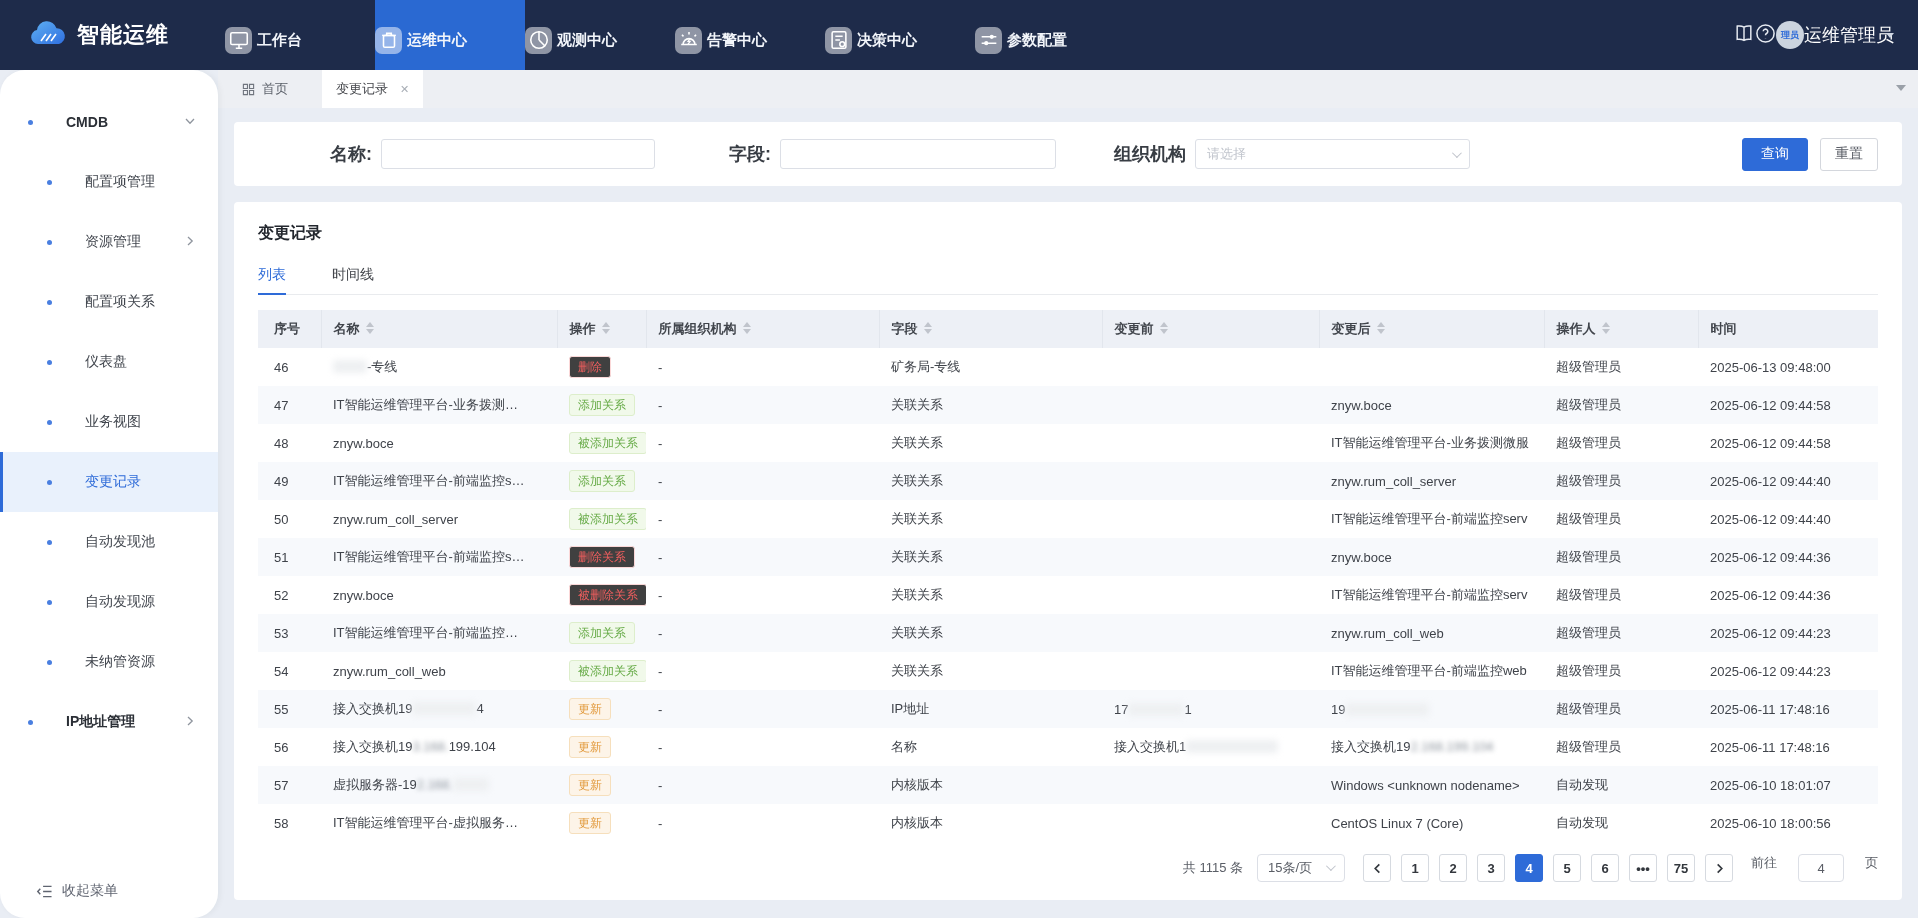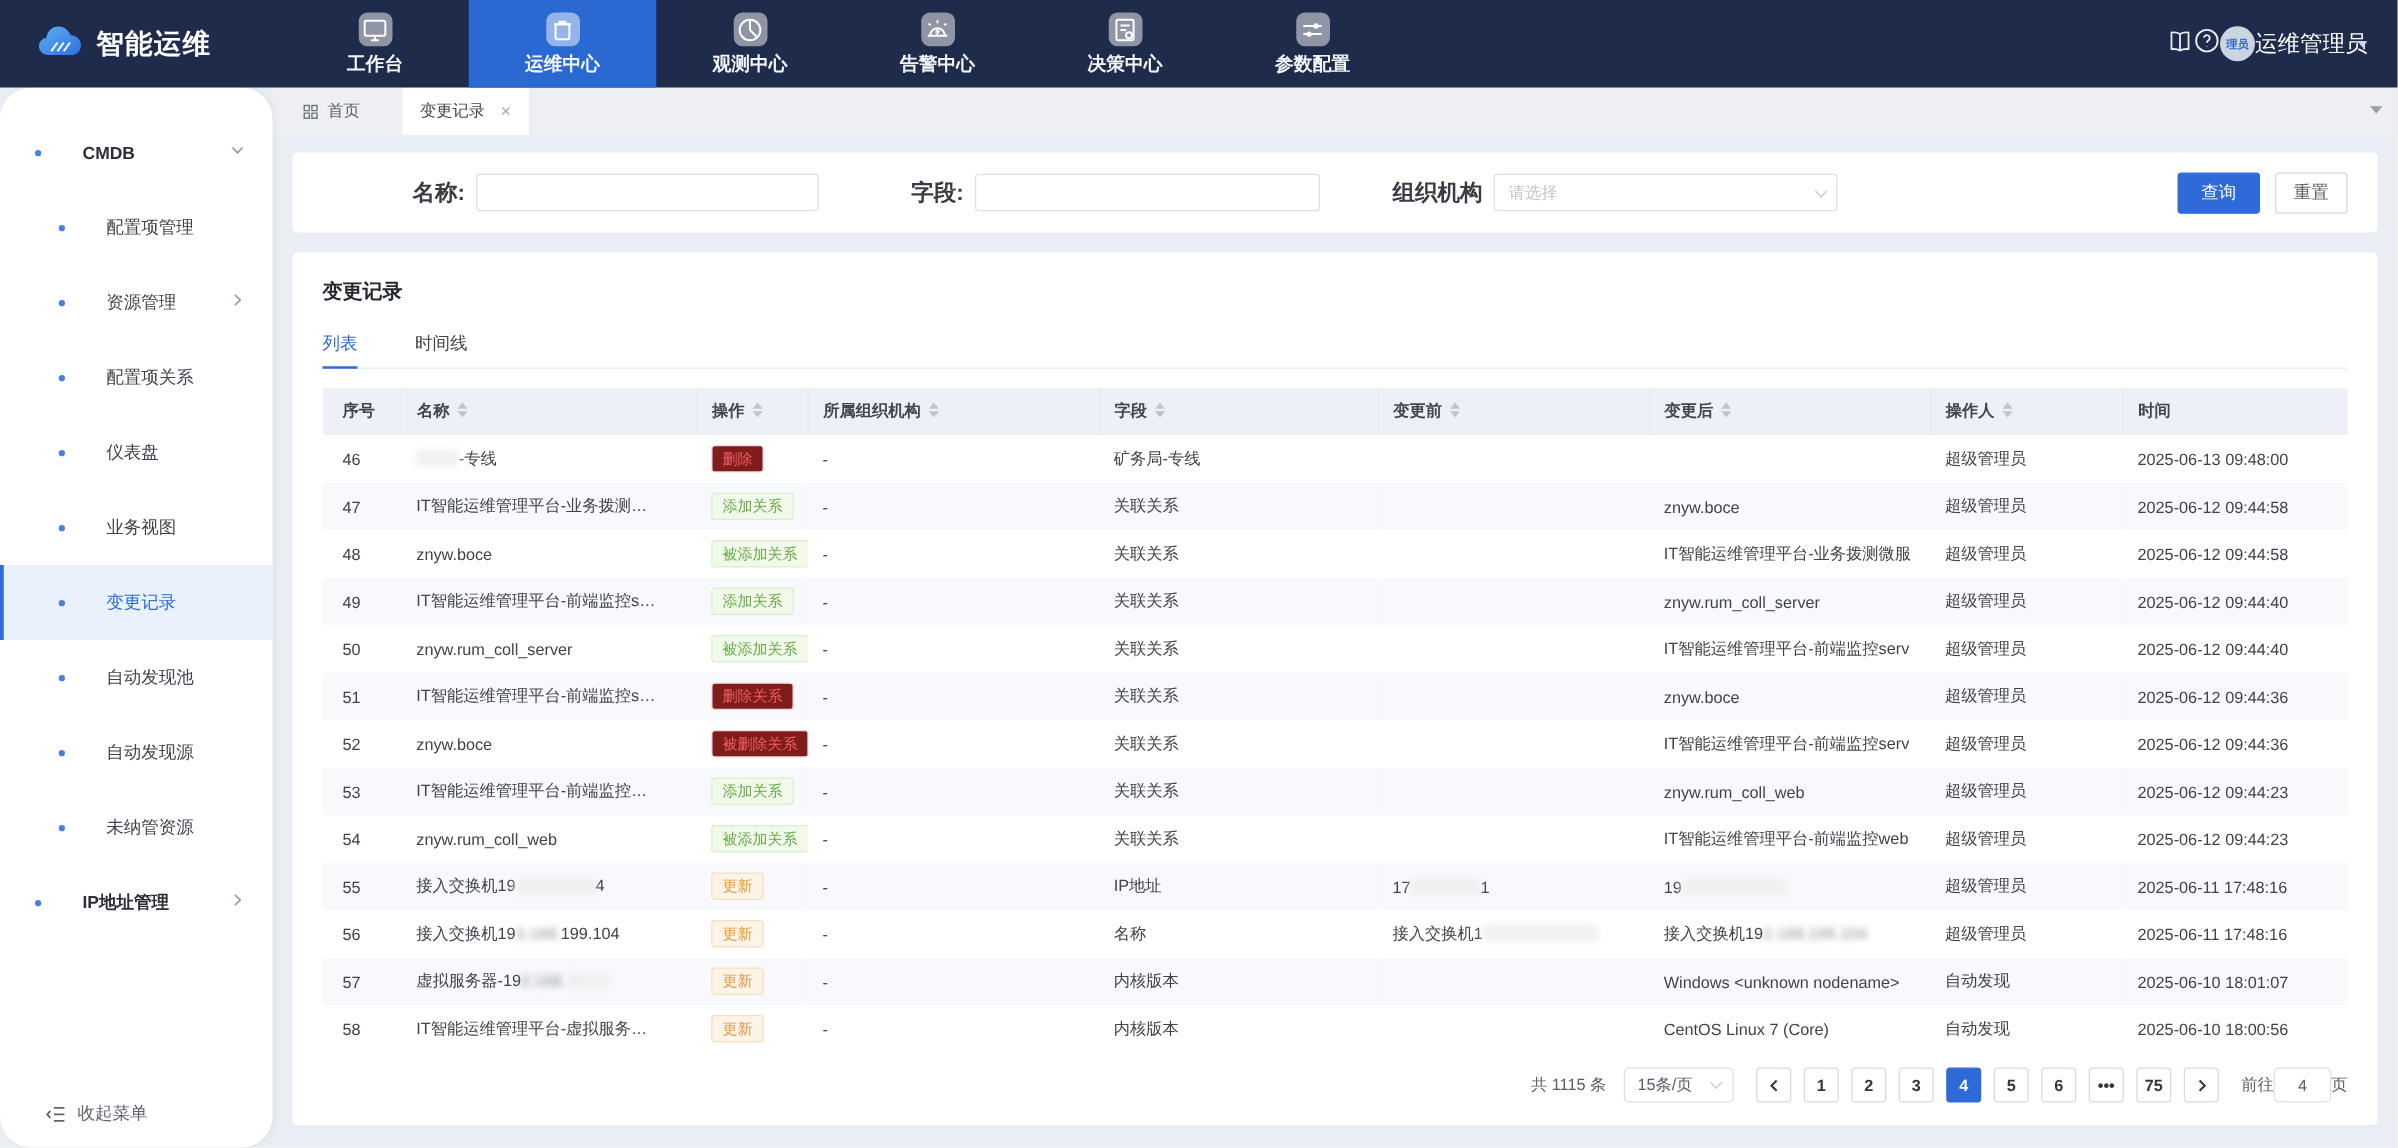--- a/index.html
+++ b/index.html
@@ -2,21 +2,21 @@
 <html><head>
 <meta charset="utf-8">
 <style>
   * { margin:0; padding:0; box-sizing:border-box; }
   html,body { width:1918px; height:918px; overflow:hidden; font-family:"Liberation Sans","DejaVu Sans",sans-serif; background:#e9edf4; }
   
   .nav { position:absolute; left:0; top:0; width:1918px; height:70px; background:#1e2b4a; z-index:5; }
   .logo { position:absolute; left:28px; top:0; height:70px; display:flex; align-items:center; gap:9px; }
   .logo-title { color:#fff; font-size:22px; font-weight:bold; letter-spacing:1px; }
   .nav-items { position:absolute; left:225px; top:0; display:flex; height:70px; }
-  .nav-item { width:150px; height:70px; display:flex; flex-direction:column; align-items:center; justify-content:flex-start; padding-top:10px; gap:5px; cursor:pointer; }
+  .nav-item { width:150px; height:70px; display:flex; flex-direction:row; align-items:center; justify-content:flex-start; padding-top:10px; gap:5px; cursor:pointer; }
   .nav-item.active { background:#2a69d2; }
   .nav-ico { width:27px; height:27px; border-radius:7px; background:rgba(255,255,255,.5); display:flex; align-items:center; justify-content:center; }
   .nav-label { color:#f2f5fa; font-size:15px; font-weight:bold; }
   .nav-right { position:absolute; right:24px; top:0; height:70px; display:flex; align-items:center; gap:0; }
   .avatar { width:28px; height:28px; border-radius:50%; background:#ccd4df; color:#2e6bd8; font-size:9px; font-weight:bold; display:flex; align-items:center; justify-content:center; }
   .user-name { color:#fff; font-size:18px; }
   .caret-down-sm { display:inline-block; width:0; height:0; border-left:4px solid transparent; border-right:4px solid transparent; border-top:5px solid #cfd6e2; margin-left:-8px; }
   
   .sidebar { position:absolute; left:0; top:70px; width:218px; height:848px; background:#fff; box-shadow:2px 0 6px rgba(29,35,41,.05); z-index:4;border-radius:25px; }
   .menu { padding-top:22px; }
@@ -59,33 +59,33 @@
   .grid th { height:38px; background:#edf0f6; font-size:13px; color:#41454c; text-align:left; padding:0 10px 0 12px; font-weight:bold; border-left:1px solid #e2e6ed; white-space:nowrap; overflow:hidden; }
   .grid th:first-child { border-left:none; padding-left:16px; }
   .grid td { height:38px; font-size:13px; color:#3f434a; padding:0 10px 0 12px; white-space:nowrap; overflow:hidden; }
   .grid td:first-child { padding-left:16px; }
   .grid tbody tr:nth-child(even) { background:#f7f9fc; }
   .sorter { display:inline-flex; flex-direction:column; gap:2px; margin-left:6px; vertical-align:middle; margin-top:-3px; }
   .sorter i { display:block; width:0; height:0; border-left:4px solid transparent; border-right:4px solid transparent; }
   .sorter .up { border-bottom:5px solid #c0c4cc; }
   .sorter .dn { border-top:5px solid #c0c4cc; }
   .badge { display:inline-block; font-size:12px; line-height:18px; padding:1px 8px; border-radius:3px; border:1px solid transparent; }
-  .badge.danger  { color:#ef5e5e; background:#7f1d1d; border-color:#fbd8d8; }
+  .badge.danger  { color:#ef5e5e; background:#404040; border-color:#fbd8d8; }
   .badge.success { color:#67ab47; background:#f1f9ea; border-color:#ddeecb; }
   .badge.warning { color:#e29a3d; background:#fdf4e8; border-color:#f6dfbc; }
   .redact { display:inline-block; height:13px; border-radius:3px; background:#eef0f2; filter:blur(3px); vertical-align:-2px; }
   .ghost { filter:blur(2.5px); color:#8d949d; }
   
   .pagi { margin-top:12px; display:flex; align-items:center; justify-content:flex-end; gap:10px; font-size:13px; color:#5a5e66; }
   .pagi .total { margin-right:4px; }
   .psize { position:relative; width:88px; height:28px; border:1px solid #dcdfe6; border-radius:4px; display:flex; align-items:center; padding-left:10px; color:#5a5e66; font-size:13px; cursor:pointer; }
   .psize .sel-caret { top:9px; }
   .pbtn { min-width:28px; height:28px; border:1px solid #d6dae0; border-radius:3px; background:#fff; display:flex; align-items:center; justify-content:center; font-size:13px; font-weight:bold; color:#33373d; cursor:pointer; }
   .pbtn.on { background:#2e6bd8; border-color:#2e6bd8; color:#fff; }
-  .goto { display:flex; align-items:center; gap:0; margin-left:8px; color:#5a5e66; }
+  .goto { display:flex; align-items:flex-start; gap:21px; margin-left:8px; color:#5a5e66; }
   .goto input { width:46px; height:28px; border:1px solid #dcdfe6; border-radius:4px; text-align:center; font-size:13px; color:#5a5e66; outline:none; }
 </style>
 </head>
 <body>
 
 <div class="nav">
   <div class="logo">
     <svg width="40" height="30" viewBox="0 0 40 30">
       <defs>
           <linearGradient id="lg" x1="0" y1="0" x2="1" y2="1">

